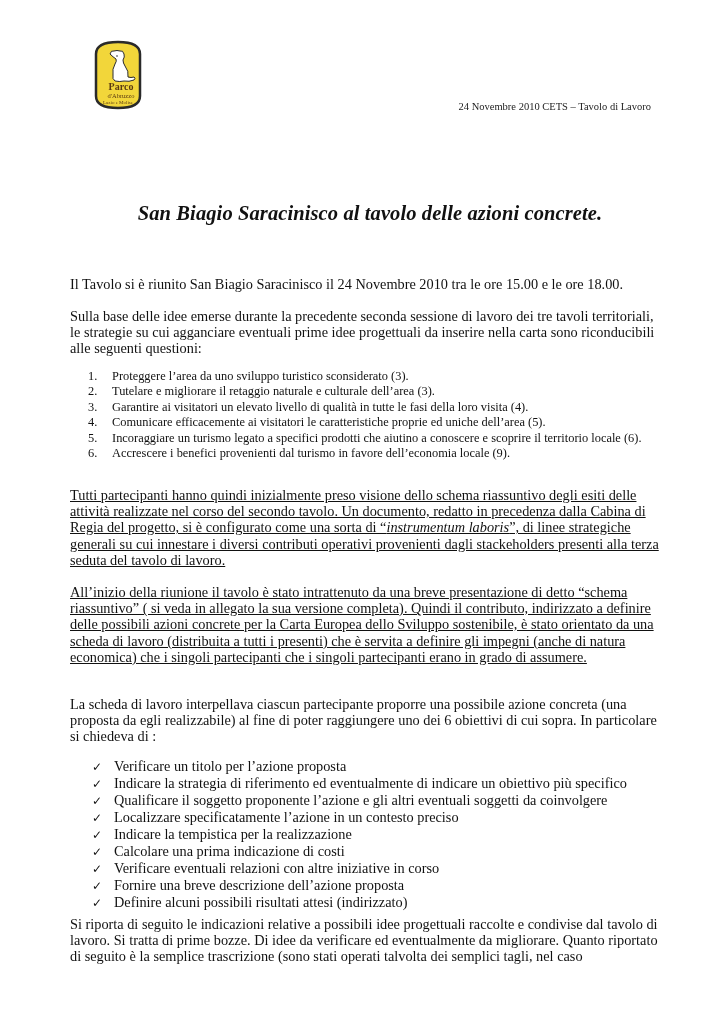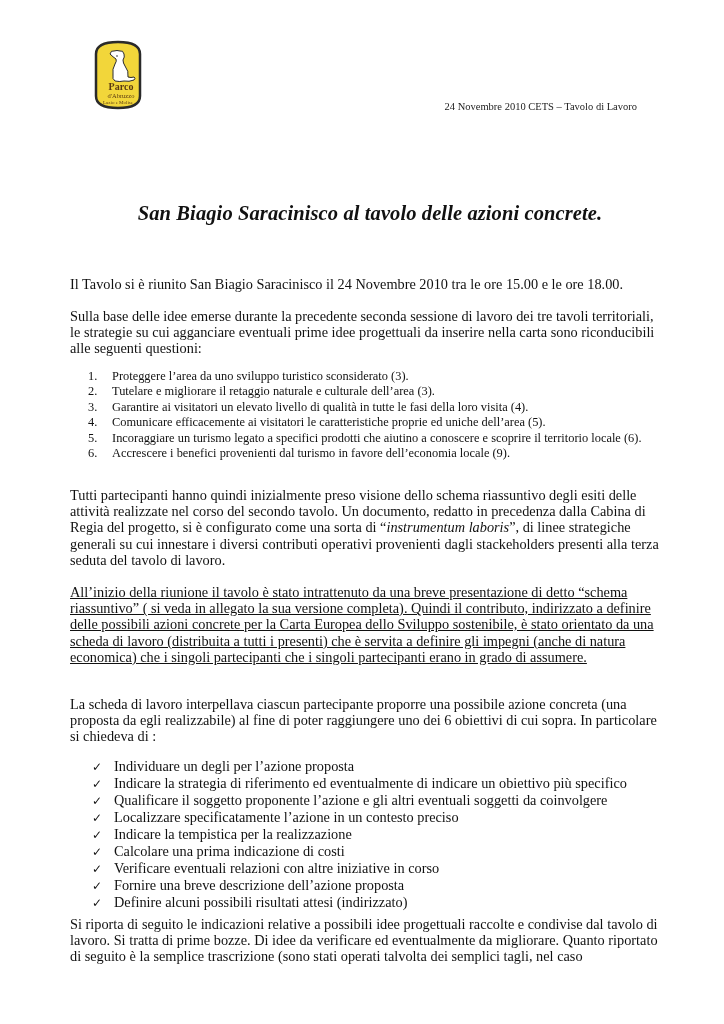--- a/index.html
+++ b/index.html
@@ -5,39 +5,39 @@
   html, body { margin: 0; padding: 0; background: #ffffff; }
   body {
     width: 724px; height: 1024px; position: relative; overflow: hidden;
     font-family: "Liberation Serif", "DejaVu Serif", serif;
     color: #111;
   }
   .logo {
     position: absolute; left: 88px; top: 40px; width: 60px; height: 70px;
   }
   .header-right {
-    position: absolute; right: 87px; top: 101px;
+    position: absolute; right: 73px; top: 101px;
     font-size: 10.5px; color: #222;
   }
   .title {
     position: absolute; left: 16px; right: 0; top: 202px; text-align: center;
     font-weight: bold; font-style: italic; font-size: 20.5px; letter-spacing: 0.1px;
   }
   .body-text {
     position: absolute; left: 70px; width: 590px;
     font-size: 14.3px; line-height: 16.2px;
   }
   .p { margin: 0; }
   #p1 { top: 276px; }
   #p2 { top: 308px; }
   .numlist { position: absolute; left: 70px; top: 369px; width: 590px; font-size: 12.4px; line-height: 15.4px; margin:0; padding:0; list-style: none; }
   .numlist li { display: flex; }
   .numlist .num { width: 18px; padding-left: 18px; flex: none; text-align: left; }
   .numlist .txt { flex: 1; padding-left: 6px; }
-  #p3 { top: 487px; }
+  #p3 { top: 487px; text-decoration: underline; }
   #p4 { top: 584px; text-decoration: underline; }
   #p5 { top: 696px; }
   .checklist { position: absolute; left: 70px; top: 758px; width: 590px; font-size: 14.3px; line-height: 16px; margin:0; padding:0; list-style: none; }
   .checklist li { display: flex; align-items: baseline; }
   .checklist .chk { width: 14px; margin-left: 22px; flex: none; font-size: 12px; font-family: "DejaVu Sans", sans-serif; }
   .checklist .txt { padding-left: 8px; }
   #p6 { top: 916px; }
 </style>
 </head>
 <body>
@@ -103,21 +103,21 @@
   <p class="p">All’inizio della riunione il tavolo è stato intrattenuto da una breve presentazione di detto “schema riassuntivo” ( si veda in allegato la sua versione completa). Quindi il contributo, indirizzato a definire delle possibili azioni concrete per la Carta Europea dello Sviluppo sostenibile, è stato orientato da una scheda di lavoro (distribuita a tutti i presenti) che è servita a definire gli impegni (anche di natura economica) che i singoli partecipanti che i singoli partecipanti erano in grado di assumere.</p>
 </div>
 
 <div class="body-text" id="p5">
   <p class="p">La scheda di lavoro interpellava ciascun partecipante proporre una possibile azione concreta (una proposta da egli realizzabile) al fine di poter raggiungere uno dei 6 obiettivi di cui sopra. In particolare si chiedeva di :</p>
 </div>
 
 <ul class="checklist">
   <li>
       <span class="chk">✓</span>
-      <span class="txt">Individuare un degli per l’azione proposta</span>
+      <span class="txt">Verificare un titolo per l’azione proposta</span>
     </li>
   <li>
       <span class="chk">✓</span>
       <span class="txt">Indicare la strategia di riferimento ed eventualmente di indicare un obiettivo più specifico</span>
     </li>
   <li>
       <span class="chk">✓</span>
       <span class="txt">Qualificare il soggetto proponente l’azione e gli altri eventuali soggetti da coinvolgere</span>
     </li>
   <li>

